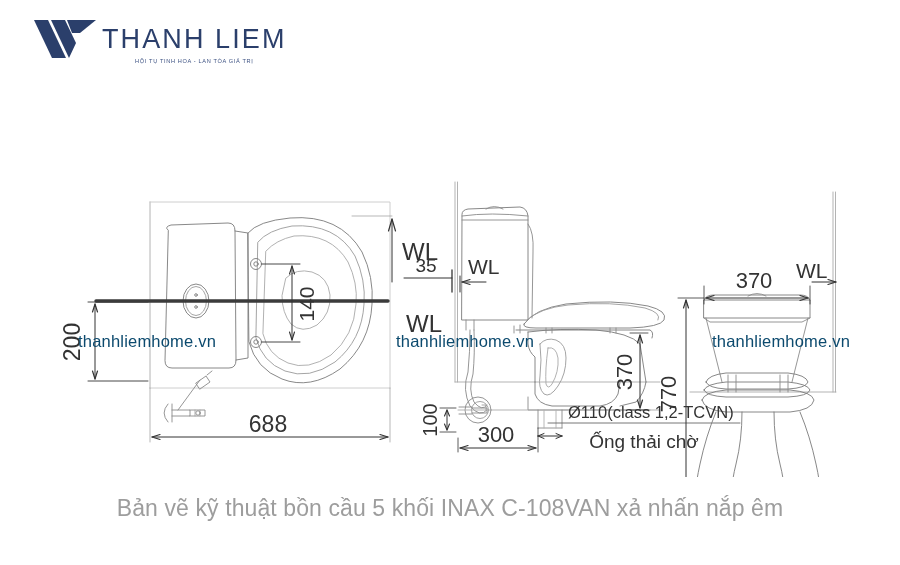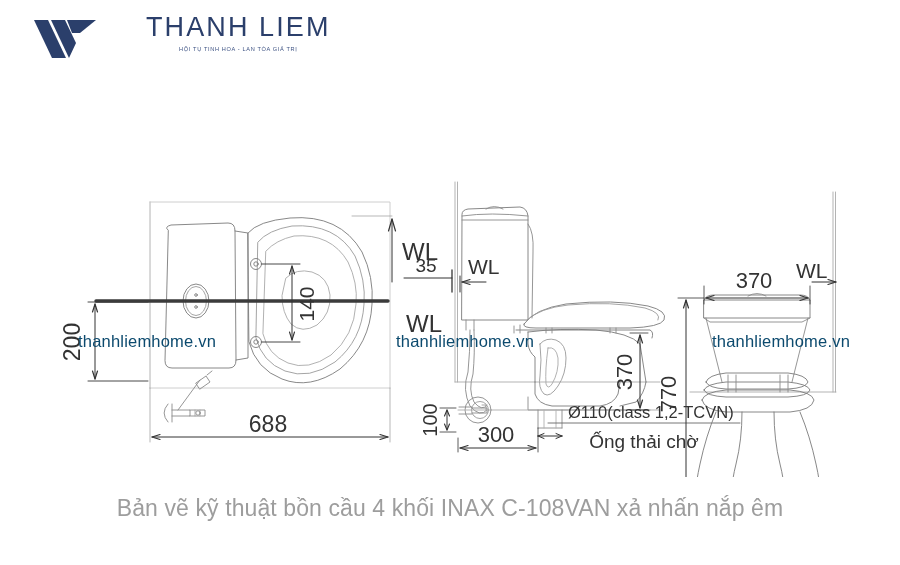--- a/index.html
+++ b/index.html
@@ -20,22 +20,21 @@
   
   #brand-header {
     position: absolute;
     left: 0; top: 0;
     width: 900px; height: 92px;
   }
   #logo-block {
     position: absolute;
     left: 32px; top: 14px;
     display: flex;
-    align-items: flex-start;
-    gap: 44px;
+    align-items: flex-end;
   }
   #logo-mark {
     width: 66px; height: 50px;
     display: block;
   }
   #logo-words {
     margin-left: 4px;
     display: flex;
     flex-direction: column;
     justify-content: center;
@@ -347,13 +346,13 @@
     <text class="dim-txt" x="754" y="196" font-size="22" text-anchor="middle">370</text>
     <text class="dim-txt" x="796" y="186" font-size="21">WL</text>
     <text class="dim-txt" x="676" y="302" font-size="22" text-anchor="middle" transform="rotate(-90 676 302)">770</text>
   </svg>
 </div>
 
 <div class="watermark" id="watermark-left">thanhliemhome.vn</div>
 <div class="watermark" id="watermark-center">thanhliemhome.vn</div>
 <div class="watermark" id="watermark-right">thanhliemhome.vn</div>
 
-<div id="caption">Bản vẽ kỹ thuật bồn cầu 4 khối INAX C-108VAN xả nhấn nắp êm</div>
+<div id="caption">Bản vẽ kỹ thuật bồn cầu 5 khối INAX C-108VAN xả nhấn nắp êm</div>
 
 </body></html>

